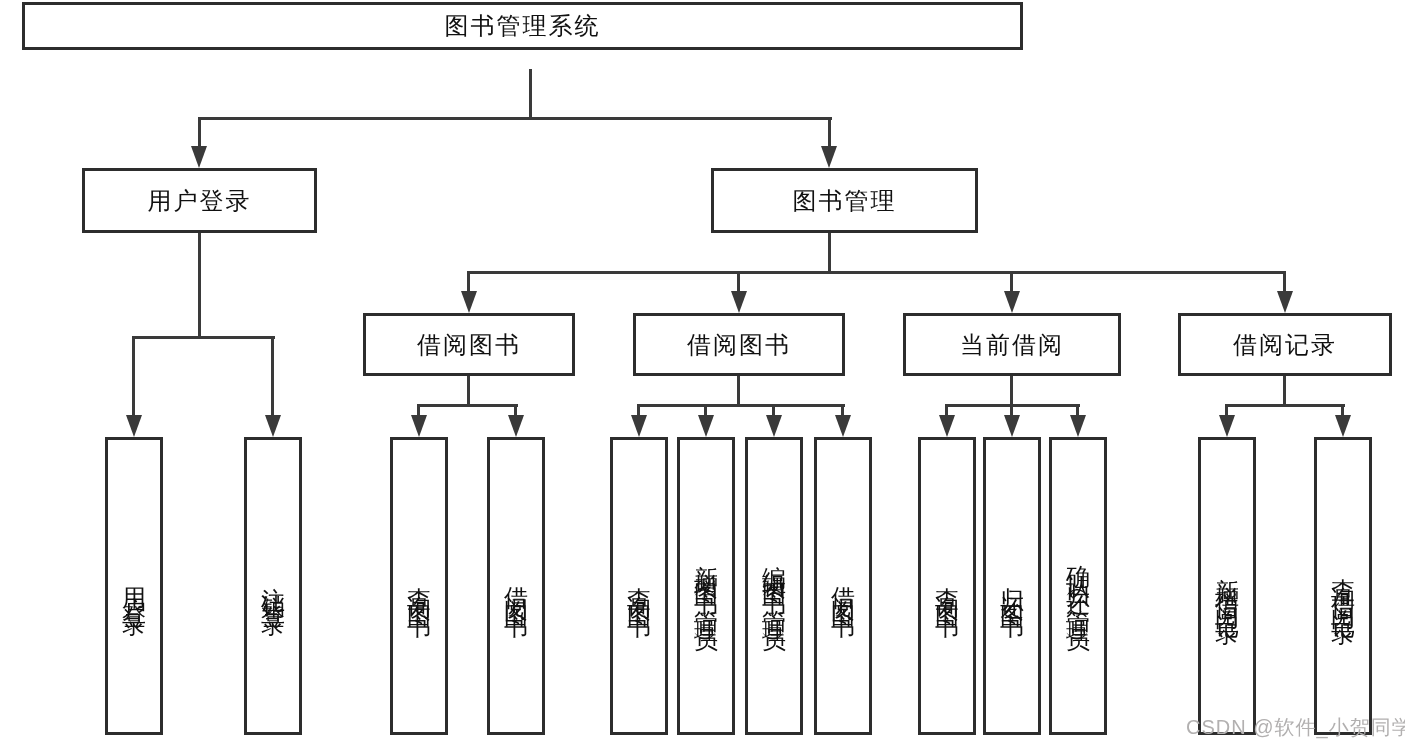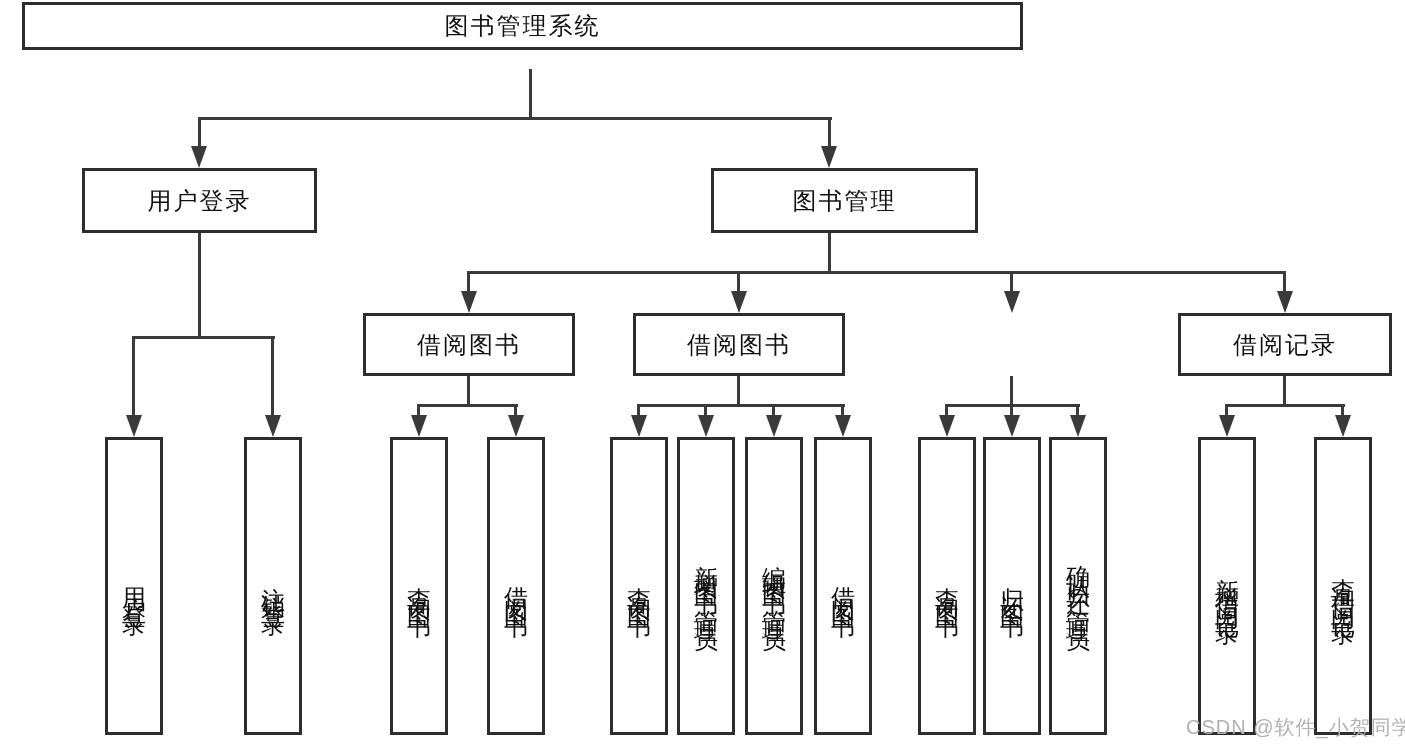--- a/index.html
+++ b/index.html
@@ -42,20 +42,23 @@
   </div>
   <div class="box" style="left:711px;top:168px;width:267px;height:65px;">
     <span class="hlabel">图书管理</span>
   </div>
 
   <div class="box" style="left:363px;top:313px;width:212px;height:63px;">
     <span class="hlabel">借阅图书</span>
   </div>
   <div class="box" style="left:633px;top:313px;width:212px;height:63px;">
     <span class="hlabel">借阅图书</span>
+  </div>
+  <div class="box" style="left:903px;top:313px;width:218px;height:63px;">
+    <span class="hlabel">当前借阅</span>
   </div>
   <div class="box" style="left:1178px;top:313px;width:214px;height:63px;">
     <span class="hlabel">借阅记录</span>
   </div>
 
   <div class="box vbox" style="left:105px;top:437px;width:58px;height:298px;">
     <span class="vtext">用户登录</span>
   </div>
   <div class="box vbox" style="left:244px;top:437px;width:58px;height:298px;">
     <span class="vtext">注销登录</span>

